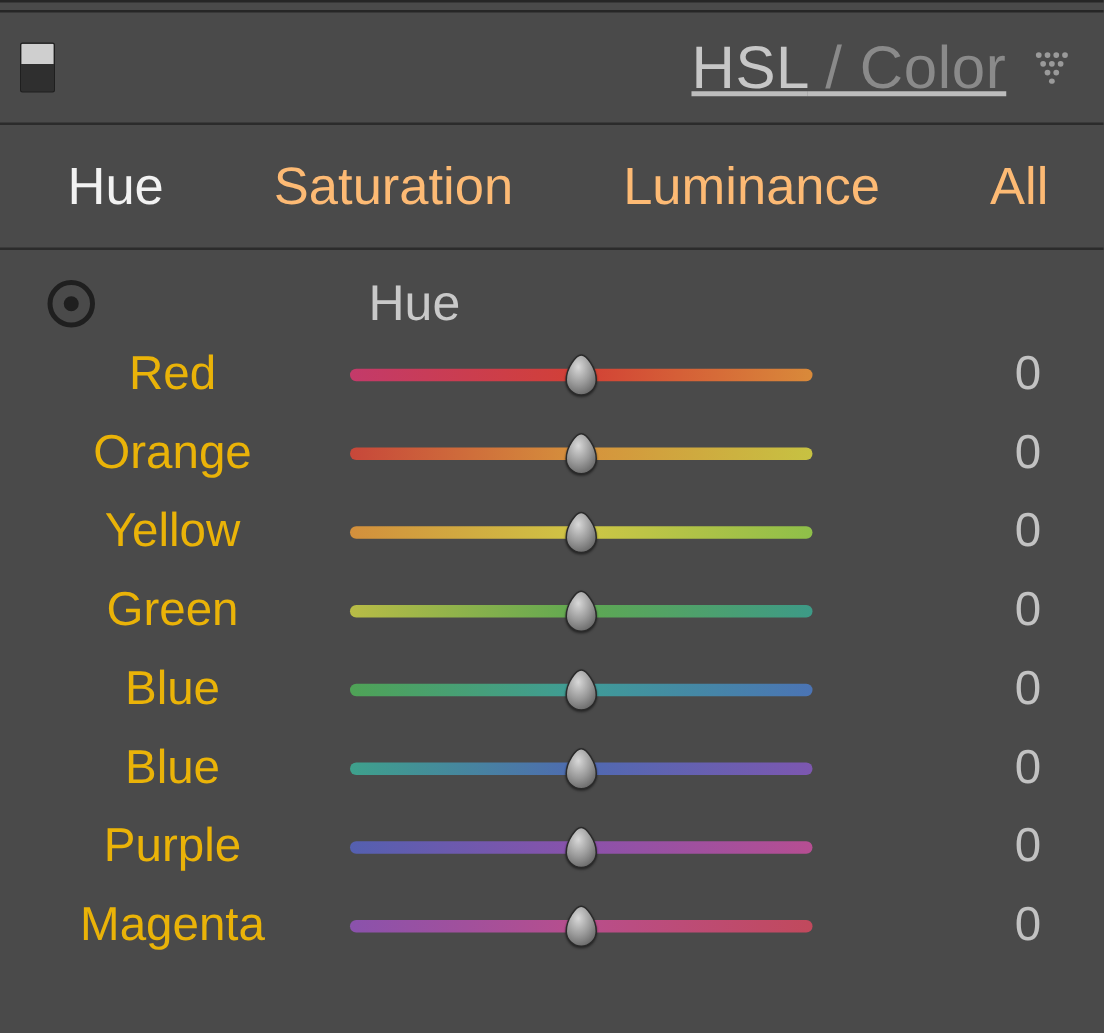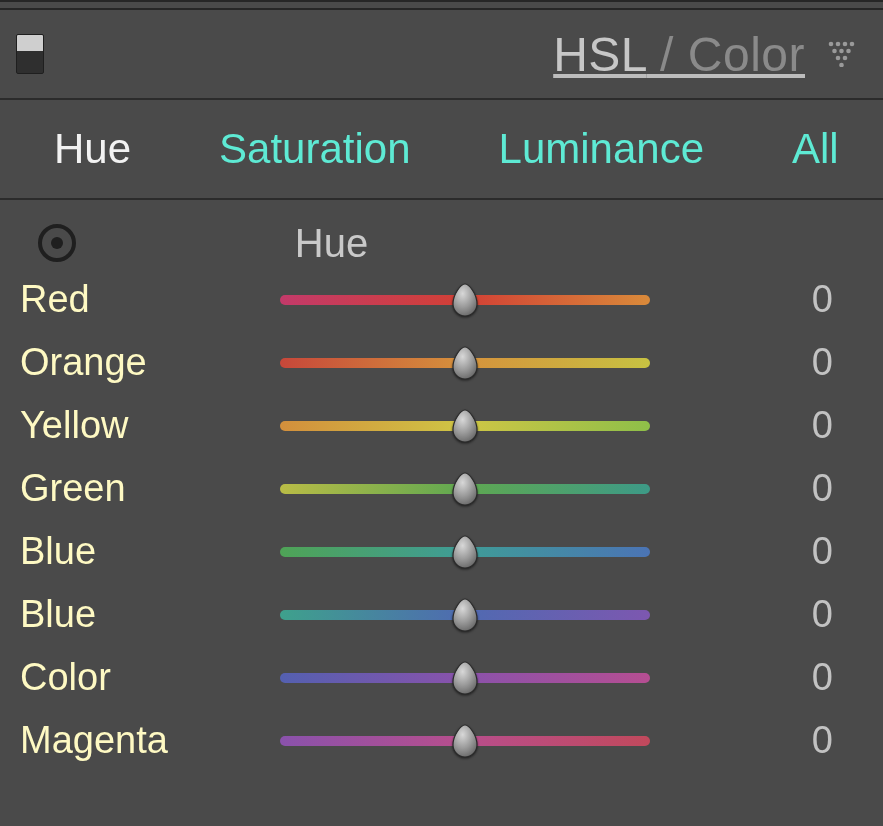--- a/index.html
+++ b/index.html
@@ -50,21 +50,21 @@
   .tabs {
     display: flex;
     align-items: center;
     height: 100px;
     border-bottom: 2px solid #2b2b2b;
     padding: 0 10px;
   }
   .tab {
     font-size: 42px;
     font-weight: 300;
-    color: #5eead4;
+    color: #fdba74;
     padding: 0 44px;
     cursor: pointer;
     position: relative;
   }
   .tab.active { color: #f2f2f2; }
   .tab-sep {
     width: 2px;
     height: 52px;
     background: #3a3a3a;
   }
@@ -107,23 +107,23 @@
     align-items:center;
   }
 
   .slider-row {
     display: flex;
     align-items: center;
     height: 63px;
   }
   .slider-label {
     width: 260px;
-    text-align: left;
+    text-align: center;
     font-size: 38px;
-    color: #fef9c3;
+    color: #eab308;
     padding-right: 24px;
   }
   .slider-track-wrap {
     width: 370px;
     position: relative;
     display:flex;
     align-items:center;
     justify-content:center;
   }
   .slider-track {
@@ -311,21 +311,21 @@
       <stop offset="60%" stop-color="#9b9b9b"></stop>
       <stop offset="100%" stop-color="#6f6f6f"></stop>
     </radialGradient>
   </defs>
 </svg>
           </div>
     </div>
     <div class="slider-value">0</div>
   </div>
       <div class="slider-row">
-    <div class="slider-label">Color</div>
+    <div class="slider-label">Purple</div>
     <div class="slider-track-wrap">
       <div class="slider-track grad-purple"></div>
       <div class="slider-thumb">
 <svg width="36" height="36" viewBox="0 0 36 36">
   <path d="M18 2 C22 2 30 12 30 22 A12 12 0 1 1 6 22 C6 12 14 2 18 2 Z" fill="url(#tg)" stroke="#2a2a2a" stroke-width="1.2"></path>
   <defs>
     <radialGradient id="tg" cx="40%" cy="30%" r="70%">
       <stop offset="0%" stop-color="#d8d8d8"></stop>
       <stop offset="60%" stop-color="#9b9b9b"></stop>
       <stop offset="100%" stop-color="#6f6f6f"></stop>

